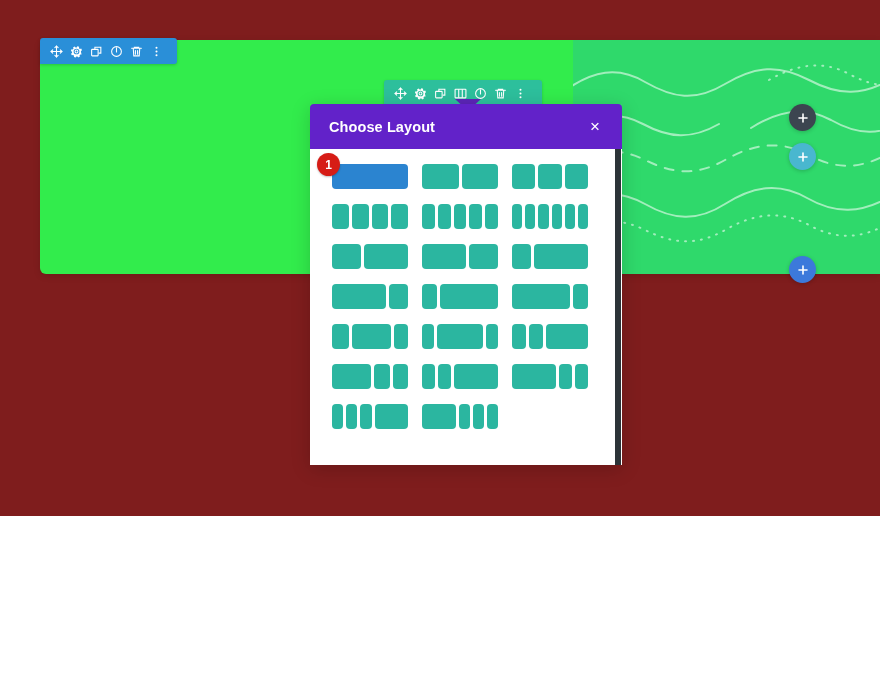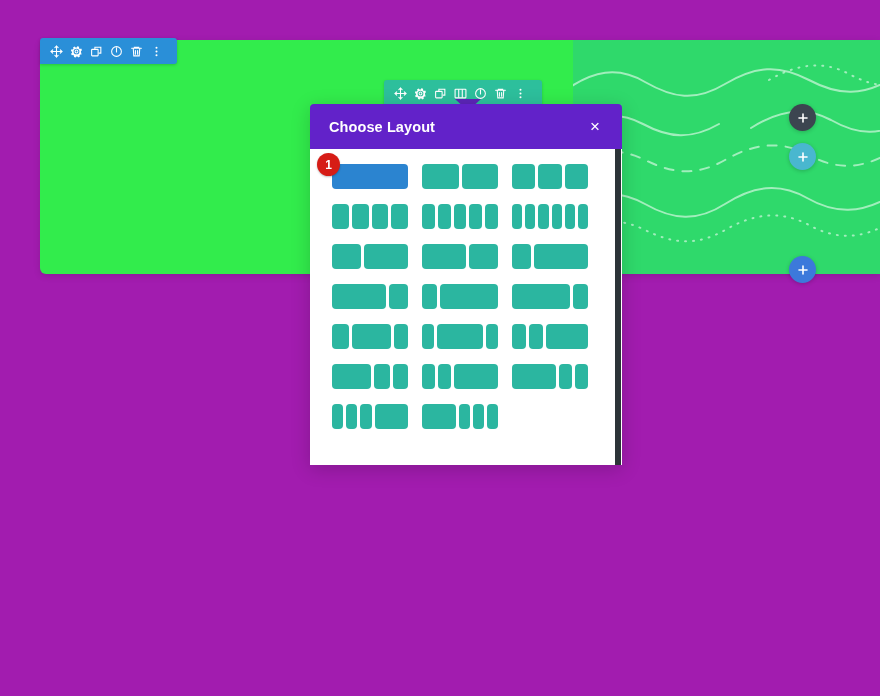--- a/index.html
+++ b/index.html
@@ -3,21 +3,21 @@
 <meta charset="utf-8">
 <style>
   html,body{margin:0;padding:0;}
   body{
     width:880px;height:696px;
     background:#ffffff;
     font-family:"Liberation Sans", sans-serif;
     overflow:hidden;
     position:relative;
   }
-  #stage{position:absolute;left:0;top:0;width:880px;height:696px;background:#a21caf;}
+  #stage{position:absolute;left:0;top:0;width:880px;height:516px;background:#7f1d1d;}
 
   
   .section-block{
     position:absolute;
     left:40px; top:40px;
     width:840px; height:234px;
     background:#32ec4c;
     border-radius:6px 0 0 6px;
     box-shadow:0 2px 7px rgba(0,0,0,.13);
     overflow:hidden;

